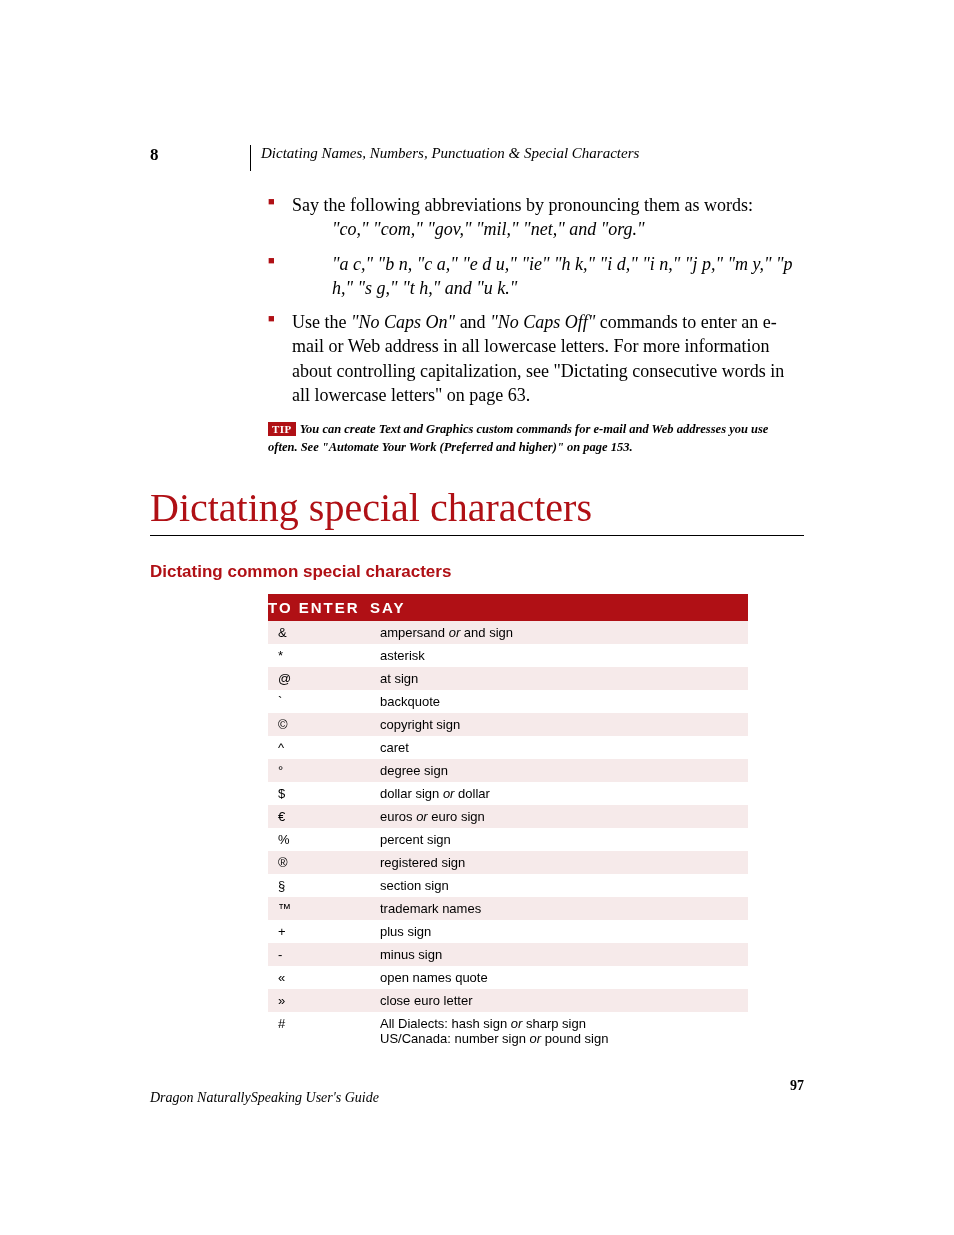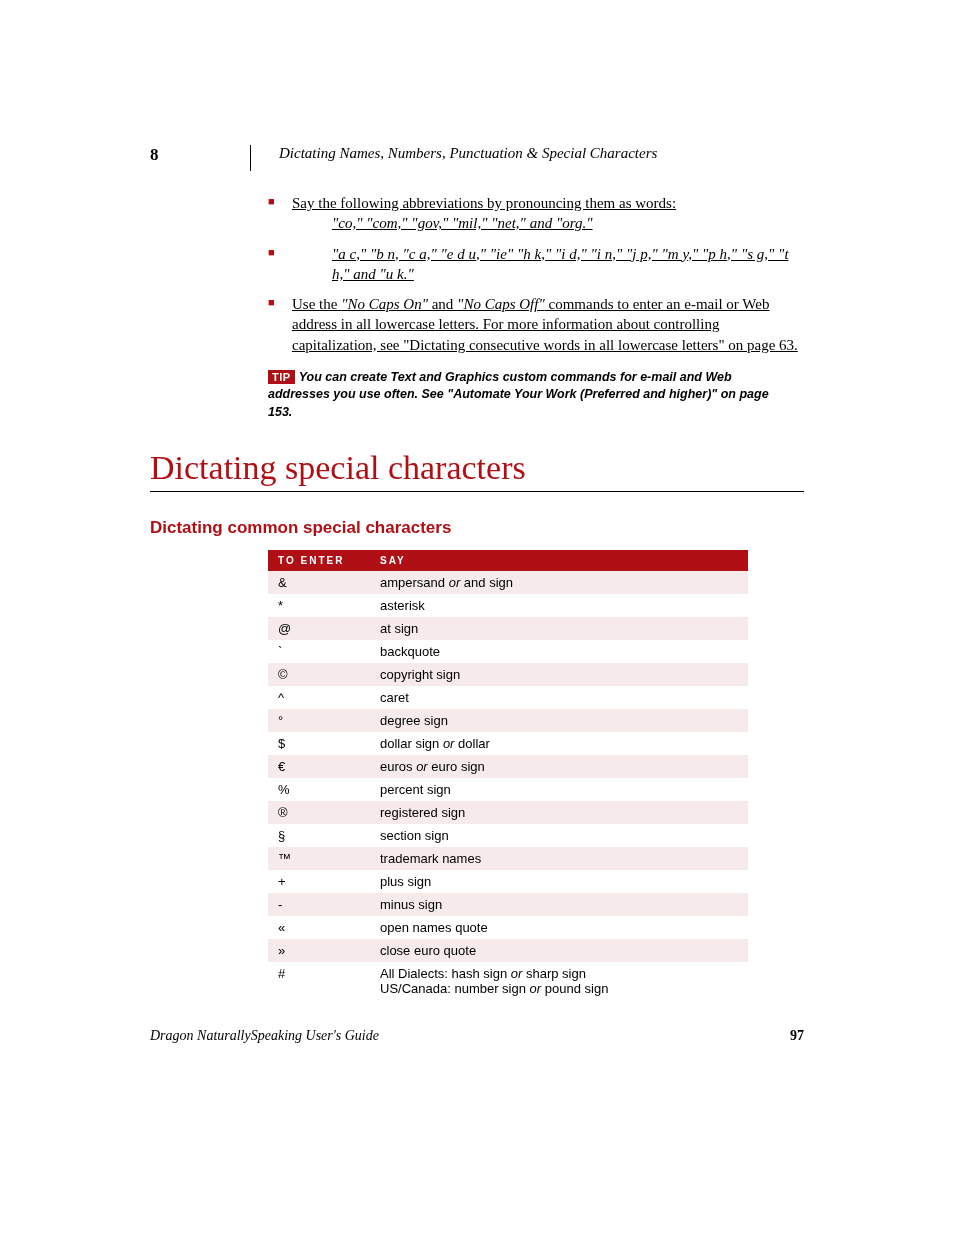--- a/index.html
+++ b/index.html
@@ -28,72 +28,70 @@
   }
   .vr {
     border-left: 1px solid #000;
     height: 26px;
     margin-right: 10px;
   }
   .running-head {
     font-style: italic;
     font-size: 15px;
     padding-top: 0px;
-    margin-left: 18px;
   }
   .body-col {
     margin-left: 118px;
   }
   ul.sq {
     list-style: none;
     padding: 0;
     margin: 0 0 14px 0;
   }
   ul.sq > li {
     position: relative;
     padding-left: 24px;
     margin-bottom: 10px;
-    font-size: 15px;
+    font-size: 18px;
     line-height: 1.35;
-    text-decoration: underline;
   }
   ul.sq > li::before {
     content: "■";
     color: #b01015;
     position: absolute;
     left: 0;
     top: 1px;
     font-size: 11px;
   }
   .indent-quote {
     margin-left: 40px;
     font-style: italic;
   }
   .tip-block {
-    font-family: Liberation Sans, sans-serif;
+    font-family: Liberation Serif, serif;
     font-size: 12.5px;
     font-weight: bold;
     font-style: italic;
     line-height: 1.4;
     margin: 6px 16px 24px 0;
   }
   .tip-badge {
     background: #b01015;
     color: #fff;
     font-style: normal;
     font-weight: bold;
     padding: 1px 4px;
     font-size: 11px;
     letter-spacing: 0.5px;
     margin-right: 4px;
   }
   h1.section {
     font-family: Georgia, serif;
     font-weight: normal;
-    font-size: 34px;
+    font-size: 40px;
     color: #b01015;
     border-bottom: 1px solid #000;
     padding-bottom: 4px;
     margin: 28px 0 26px 0;
   }
   h2.sub {
     font-family: Liberation Sans, sans-serif;
     color: #b01015;
     font-size: 17px;
     font-weight: bold;
@@ -107,24 +105,24 @@
   table.chars {
     border-collapse: collapse;
     width: 480px;
     font-family: Arial, Helvetica, sans-serif;
     font-size: 13px;
   }
   table.chars thead th {
     background: #b01015;
     color: #fff;
     text-align: left;
-    font-size: 10px;
+    font-size: 15px;
     letter-spacing: 2px;
     font-weight: bold;
-    padding: 5px 10px;
+    padding: 5px 0;
     text-transform: uppercase;
   }
   table.chars td {
     padding: 4px 10px;
     vertical-align: top;
   }
   table.chars td:first-child {
     width: 82px;
     font-weight: normal;
   }
@@ -133,21 +131,21 @@
   }
   .or {
     font-style: italic;
   }
   .footer {
     display: flex;
     justify-content: space-between;
     margin-top: 28px;
     font-size: 14px;
   }
-  .footer-left { font-style: italic; }
+  .footer-left { font-style: italic; margin-top: 12px; }
   .footer-right { font-weight: bold; }
 </style>
 </head>
 <body>
 
 <div class="page">
 
   <div class="header-row">
     <div class="chapter-num">8</div>
     <div class="vr"></div>
@@ -246,21 +244,21 @@
           <tr>
             <td>-</td>
             <td>minus sign</td>
           </tr>
           <tr>
             <td>«</td>
             <td>open names quote</td>
           </tr>
           <tr>
             <td>»</td>
-            <td>close euro quote</td>
+            <td>close euro letter</td>
           </tr>
           <tr>
             <td>#</td>
             <td>All Dialects: hash sign <span class="or">or</span> sharp sign<br>US/Canada: number sign <span class="or">or</span> pound sign</td>
           </tr>
         </tbody>
     </table>
   </div>
 
   <div class="footer">

